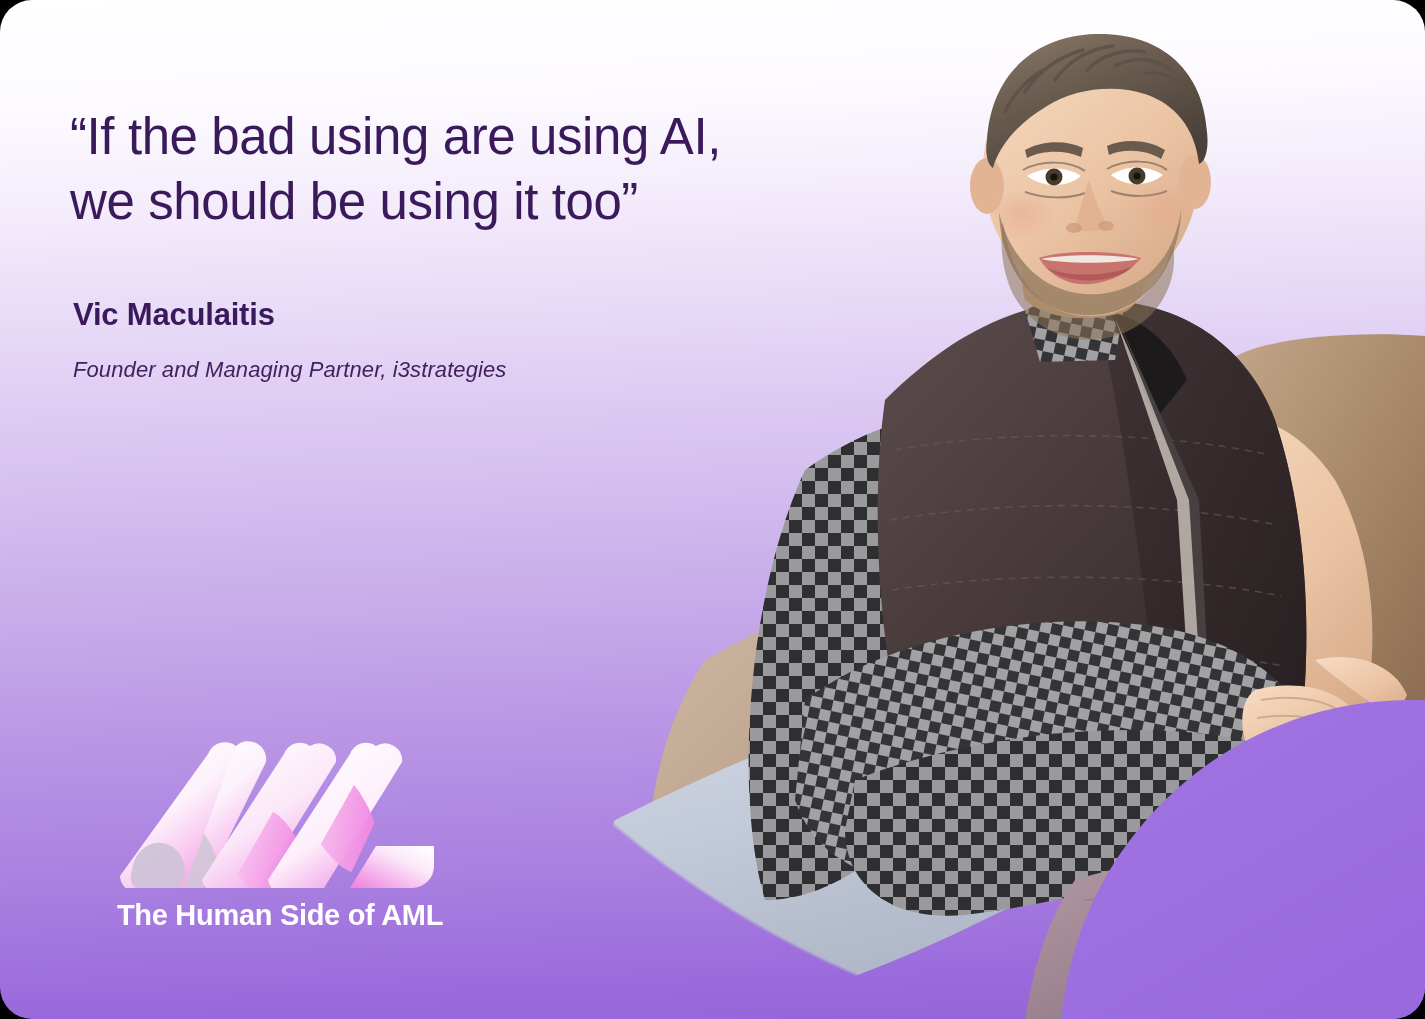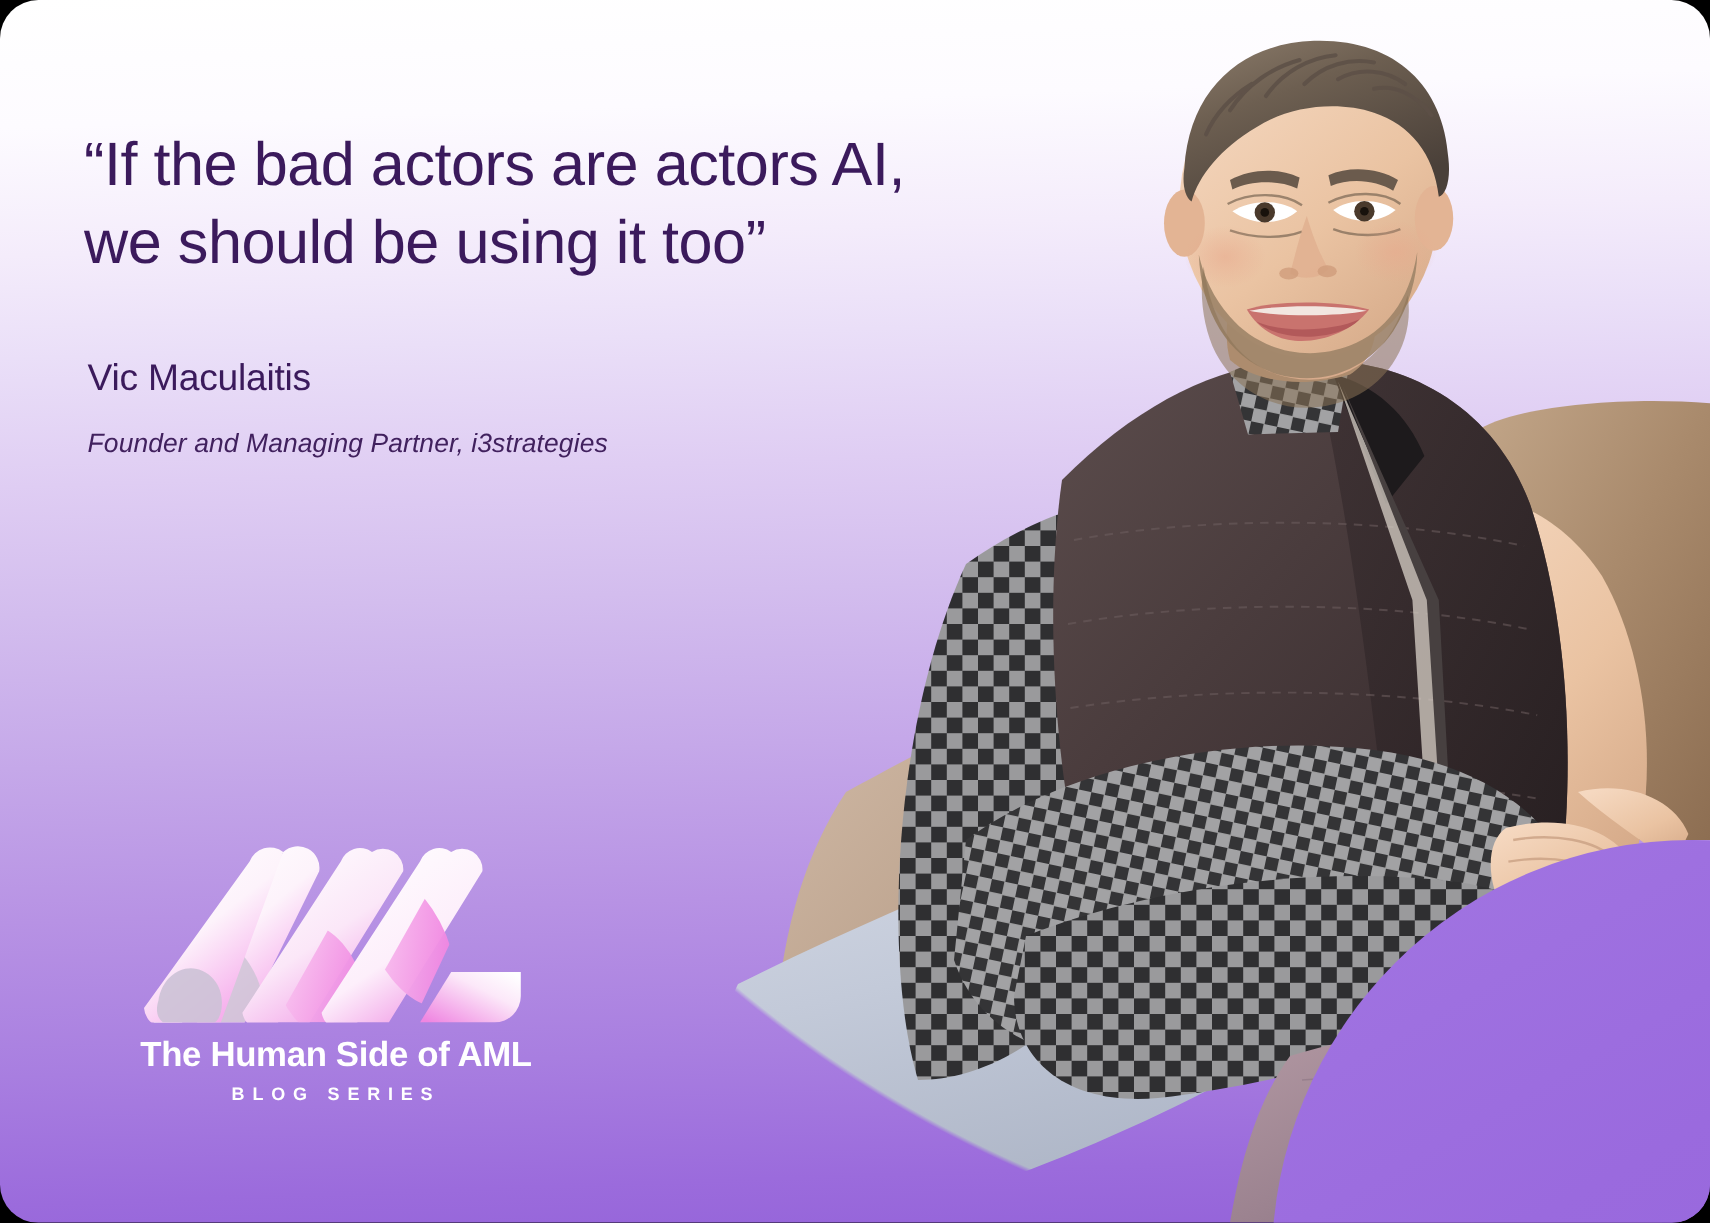--- a/index.html
+++ b/index.html
@@ -57,38 +57,38 @@
     line-height:1.28;
     font-weight:400;
     letter-spacing:-0.4px;
     color:#3b1a5c;
     white-space:pre-line;
   }
   #speaker-name{
     position:absolute;
     left:73px; top:297px;
     font-size:31px;
-    font-weight:400;
+    font-weight:700;
     letter-spacing:-0.2px;
     color:#3b1a5c;
   }
   #speaker-role{
     position:absolute;
     left:73px; top:357px;
     font-size:22px;
     font-weight:400;
     letter-spacing:0.1px;
     color:#41215e;
     font-style:italic;
   }
 
   
   #logo{
     position:absolute;
-    left:70px; top:700px;
+    left:70px; top:736px;
     width:420px; height:240px;
   }
   #logo-mark{position:absolute;left:48px;top:0;width:320px;height:152px;}
   #logo-title{
     position:absolute; left:0; top:163px; width:420px;
     text-align:center;
     font-size:29px; font-weight:700; color:#ffffff;
     letter-spacing:-0.3px;
   }
   #logo-sub{
@@ -293,21 +293,21 @@
         <path d="M484 258 C506 250 560 250 586 258 C572 276 546 286 524 284
                  C506 282 492 272 484 258 Z" fill="#c9736e"></path>
         <path d="M486 259 C510 254 558 254 584 259 C560 264 510 264 486 259 Z" fill="#f2e6e0"></path>
         <path d="M492 268 C514 278 556 276 578 266 C562 284 512 286 492 268 Z" fill="#b2595a"></path>
       </svg>
     </div>
   </div>
 
   <div id="corner-circle"></div>
 
-  <div id="quote">“If the bad actors are actors AI,
+  <div id="quote">“If the bad using are using AI,
 we should be using it too”</div>
   <div id="speaker-name">Vic Maculaitis</div>
   <div id="speaker-role">Founder and Managing Partner, i3strategies</div>
 
   <div id="logo">
     <svg id="logo-mark" viewBox="0 0 320 152">
       <defs>
         <linearGradient id="lg1" x1="0.15" y1="0" x2="0.75" y2="1">
           <stop offset="0" stop-color="#ffffff"></stop>
           <stop offset="0.45" stop-color="#fdf3fb"></stop>
@@ -367,16 +367,15 @@
       </g>
 
       <path d="M258 10 A17 17 0 0 0 232 18 L150 144 A17 17 0 0 0 180 152 L206 152 L284 26 A17 17 0 0 0 258 10 Z" fill="url(#lg3)"></path>
       <g clip-path="url(#clipC)">
         <ellipse cx="222" cy="82" rx="30" ry="62" transform="rotate(-28 222 82)" fill="url(#lgBlob)" opacity="0.95"></ellipse>
       </g>
 
       <path d="M232 152 L258 110 L316 110 L316 130 A22 22 0 0 1 294 152 L232 152 Z" fill="url(#lg4)"></path>
     </svg>
     <div id="logo-title">The Human Side of AML</div>
-    <div id="logo-sub">BLOG SERIES</div>
   </div>
 
 </div>
 
 </body></html>

